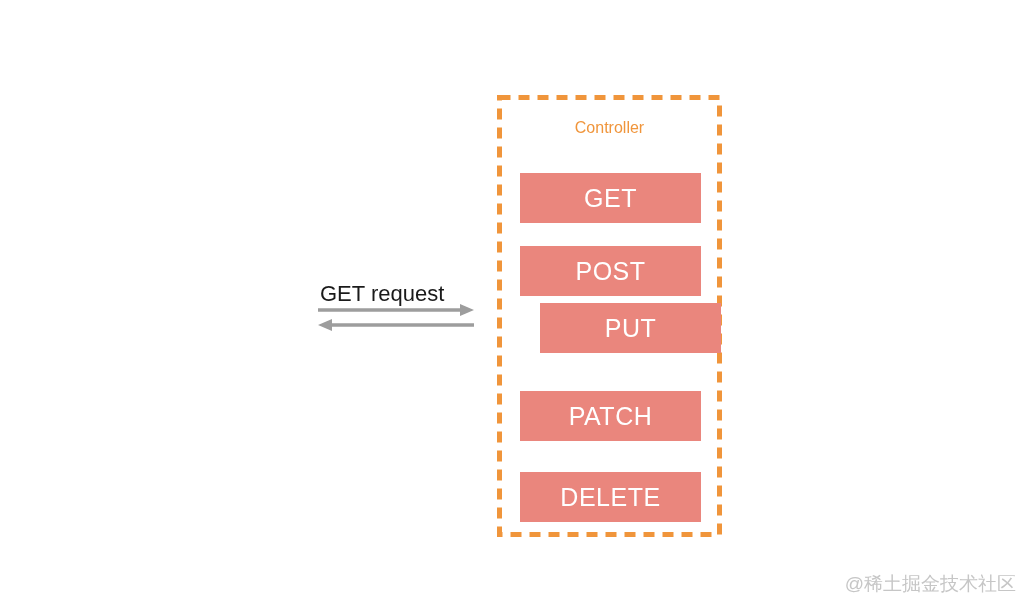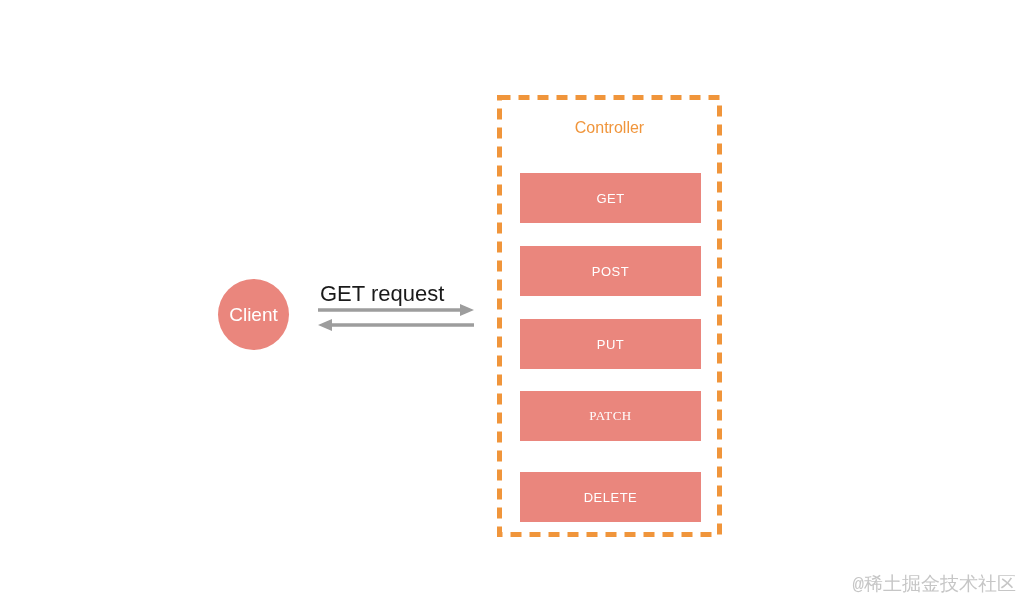--- a/index.html
+++ b/index.html
@@ -76,49 +76,46 @@
     color: var(--orange);
     font-size: 16px;
   }
   .method-button {
     position: absolute;
     left: 23px;
     width: 181px;
     height: 50px;
     background: var(--salmon);
     color: #ffffff;
-    font-size: 13px;
+    font-size: 25px;
     display: flex;
     align-items: center;
     justify-content: center;
     letter-spacing: 0.5px;
   }
   .method-0 { top: 78px; }
   .method-1 { top: 151px; }
-  .method-2 { top: 224px; }
-  .method-3 { top: 296px; font-family: Liberation Serif, serif; }
+  .method-2 { top: 208px; margin-left: 20px; }
+  .method-3 { top: 296px; }
   .method-4 { top: 369px; margin-top: 8px; }
 
   .watermark {
     position: absolute;
     right: 8px;
     bottom: 7px;
     color: var(--watermark-gray);
     font-size: 19px;
-    font-family: Liberation Mono, monospace;
+    font-family: Liberation Sans, sans-serif;
   }
 </style>
 </head>
 <body>
 
 <div class="canvas">
 
-  <div class="client-circle">
-    <span>Client</span>
-  </div>
 
   <div class="arrow-label request-label">GET request</div>
 
   <svg class="arrows-svg" viewBox="0 0 160 32" aria-hidden="true">
     <g>
       <line x1="2" y1="8" x2="145" y2="8" stroke="#9D9D9D" stroke-width="3.5"></line>
       <polygon points="144,2 158,8 144,14" fill="#9D9D9D"></polygon>
     </g>
     <g>
       <line x1="15" y1="23" x2="158" y2="23" stroke="#9D9D9D" stroke-width="3.5"></line>

